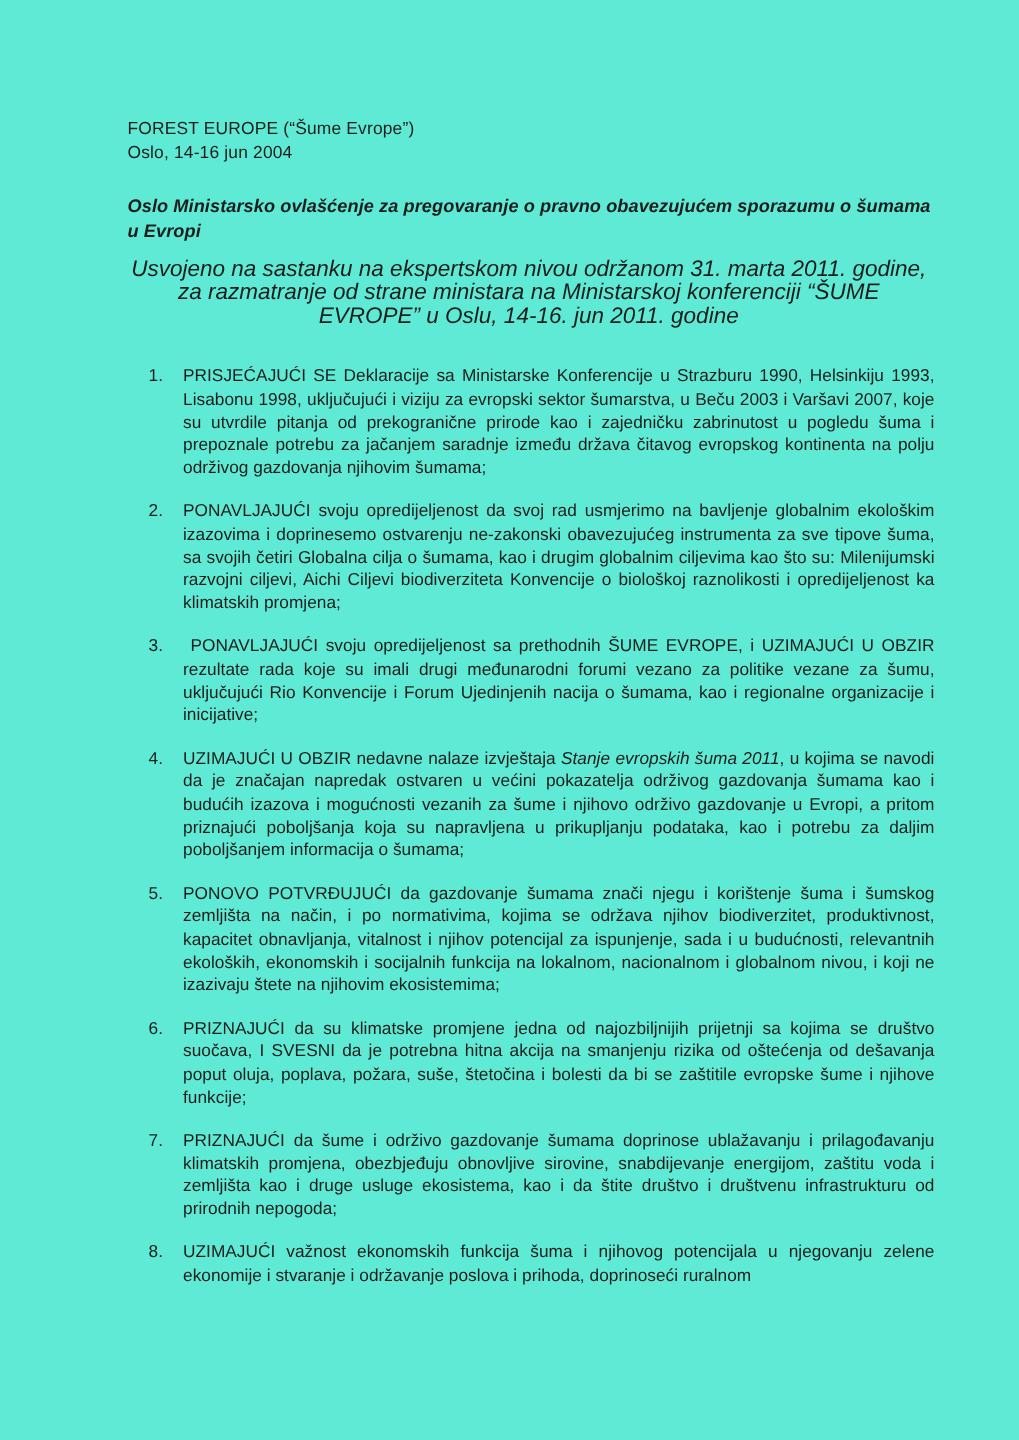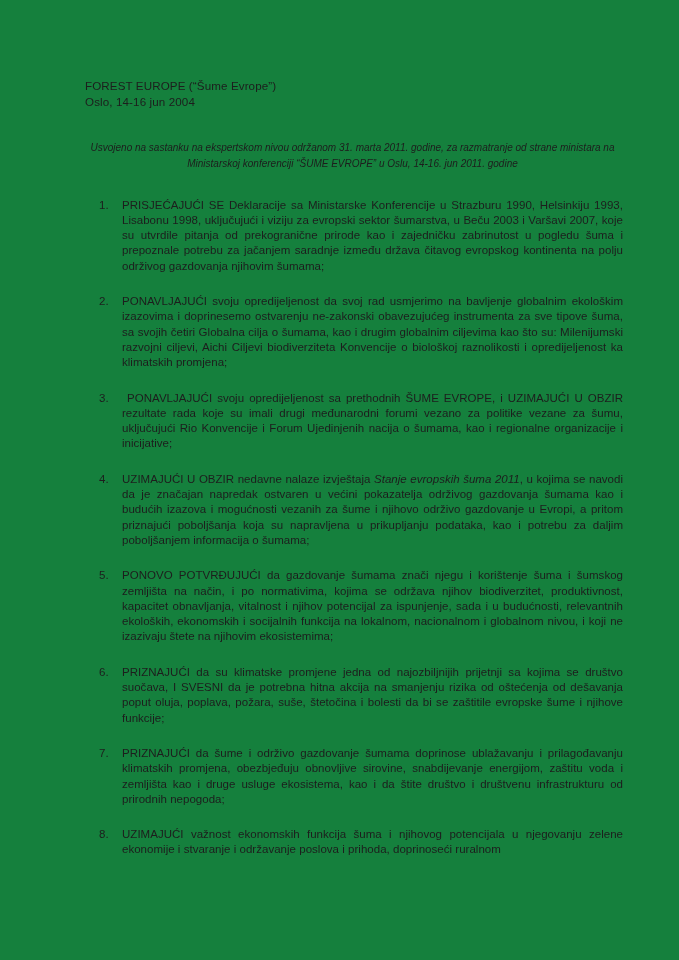--- a/index.html
+++ b/index.html
@@ -14,21 +14,21 @@
     overflow: hidden;
     font-family: "Liberation Sans", sans-serif;
     color: #1d1d1d;
     -webkit-font-smoothing: antialiased;
   }
 
   .page {
     position: relative;
     width: 679px;
     height: 960px;
-    background: #15803d;
+    background: #5eead4;
     box-sizing: border-box;
     padding: 78px 56px 4px 85px;
   }
 
   
   .masthead {
     font-size: 11.6px;
     line-height: 16.2px;
     letter-spacing: 0.01em;
   }
@@ -40,22 +40,22 @@
     font-size: 12.1px;
     line-height: 17px;
     font-weight: bold;
     font-style: italic;
     letter-spacing: 0.005em;
     max-width: 538px;
   }
 
   
   .adoption-note {
-    margin-top: 30px;
-    font-size: 10px;
+    margin-top: 8px;
+    font-size: 15px;
     line-height: 15.6px;
     font-style: italic;
     text-align: center;
     padding: 0 3px 0 0;
     max-width: 540px;
   }
 
   
   ol.clauses {
     margin: 26px 0 0 0;
@@ -67,21 +67,20 @@
     position: relative;
     counter-increment: clause;
     padding-left: 37px;
     margin-bottom: 13.5px;
     font-size: 11.5px;
     line-height: 15.3px;
     text-align: justify;
     text-justify: inter-word;
     max-width: 501px;
     letter-spacing: 0.002em;
-    margin-top: 20px;
   }
   ol.clauses > li::before {
     content: counter(clause) ".";
     position: absolute;
     left: 14px;
     top: 0;
     width: 20px;
     text-align: left;
     font-size: 11.5px;
     line-height: 15.3px;
@@ -95,20 +94,21 @@
 </head>
 <body>
 
 <div class="page">
 
   <div class="masthead">
     <div>FOREST EUROPE (“Šume Evrope”)</div>
     <div>Oslo, 14-16 jun 2004</div>
   </div>
 
+  <h1 class="doc-title">Oslo Ministarsko ovlašćenje za pregovaranje o pravno obavezujućem sporazumu o šumama u Evropi</h1>
 
   <p class="adoption-note">Usvojeno na sastanku na ekspertskom nivou održanom 31. marta 2011. godine, za razmatranje od strane ministara na Ministarskoj konferenciji “ŠUME EVROPE” u Oslu, 14-16. jun 2011. godine</p>
 
   <ol class="clauses">
       <li>
         <span class="clause-body">PRISJEĆAJUĆI SE Deklaracije sa Ministarske Konferencije u Strazburu 1990, Helsinkiju 1993, Lisabonu 1998, uključujući i viziju za evropski sektor šumarstva, u Beču 2003 i Varšavi 2007, koje su utvrdile pitanja od prekogranične prirode kao i zajedničku zabrinutost u pogledu šuma i prepoznale potrebu za jačanjem saradnje između država čitavog evropskog kontinenta na polju održivog gazdovanja njihovim šumama;</span>
       </li>
       <li>
         <span class="clause-body">PONAVLJAJUĆI svoju opredijeljenost da svoj rad usmjerimo na bavljenje globalnim ekološkim izazovima i doprinesemo ostvarenju ne-zakonski obavezujućeg instrumenta za sve tipove šuma, sa svojih četiri Globalna cilja o šumama, kao i drugim globalnim ciljevima kao što su: Milenijumski razvojni ciljevi, Aichi Ciljevi biodiverziteta Konvencije o biološkoj raznolikosti i opredijeljenost ka klimatskih promjena;</span>
       </li>

